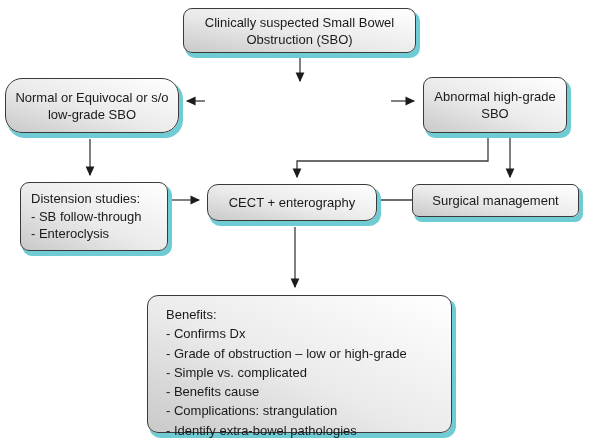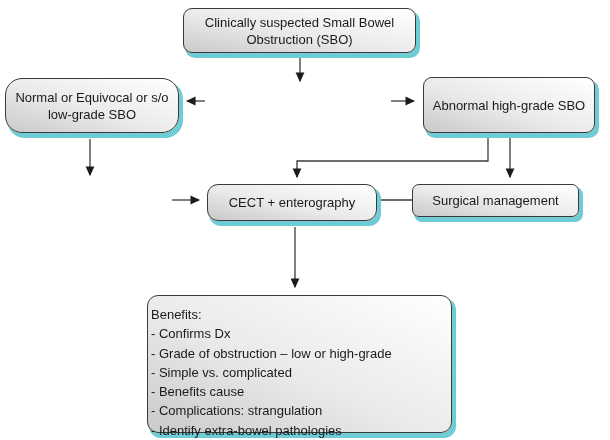--- a/index.html
+++ b/index.html
@@ -30,25 +30,25 @@
   .node.left-align{
     justify-content:flex-start;
     text-align:left;
     align-items:flex-start;
     flex-direction:column;
   }
   .node.left-align .line{display:block;}
   #node-clinical   {left:183px;top:8px;  width:233px;height:45px;}
   #node-normal     {left:5px;  top:78px; width:174px;height:55px;border-radius:17px;}
   #node-plain      {left:208px;top:88px; width:180px;height:27px;border-radius:11px;}
-  #node-abnormal   {left:423px;top:77px; width:172px;height:56px;}
+  #node-abnormal   {left:423px;top:77px; width:144px;height:56px;}
   #node-distension {left:20px; top:182px;width:148px;height:69px;padding:7px 10px;line-height:17.5px;}
   #node-cect       {left:207px;top:184px;width:170px;height:37px;border-radius:11px;}
   #node-surgical   {left:412px;top:184px;width:167px;height:33px;border-radius:7px;}
-  #node-benefits   {left:147px;top:295px;width:305px;height:138px;padding:9px 3px;line-height:19.3px;border-radius:11px;text-align:center;}
+  #node-benefits   {left:147px;top:295px;width:305px;height:138px;padding:9px 18px;line-height:19.3px;border-radius:11px;text-align:center;}
   .edge{stroke:#3c3c3c;stroke-width:1.3;fill:none;}
 </style>
 </head>
 <body>
 
 <div id="canvas">
 
   <svg id="edges" viewBox="0 0 610 440" xmlns="http://www.w3.org/2000/svg">
     <defs>
       <marker id="ah" viewBox="0 0 8 8" refX="7" refY="4" markerWidth="7.5" markerHeight="7.5" orient="auto">
@@ -72,20 +72,25 @@
 
   <div class="node" id="node-normal">
     <span>Normal or Equivocal or s/o low-grade SBO</span>
   </div>
 
 
   <div class="node" id="node-abnormal">
     <span>Abnormal high-grade SBO</span>
   </div>
 
+  <div class="node left-align" id="node-distension">
+    <span class="line">Distension studies:</span>
+    <span class="line">- SB follow-through</span>
+    <span class="line">- Enteroclysis</span>
+  </div>
 
   <div class="node" id="node-cect">
     <span>CECT + enterography</span>
   </div>
 
   <div class="node" id="node-surgical">
     <span>Surgical management</span>
   </div>
 
   <div class="node left-align" id="node-benefits">

